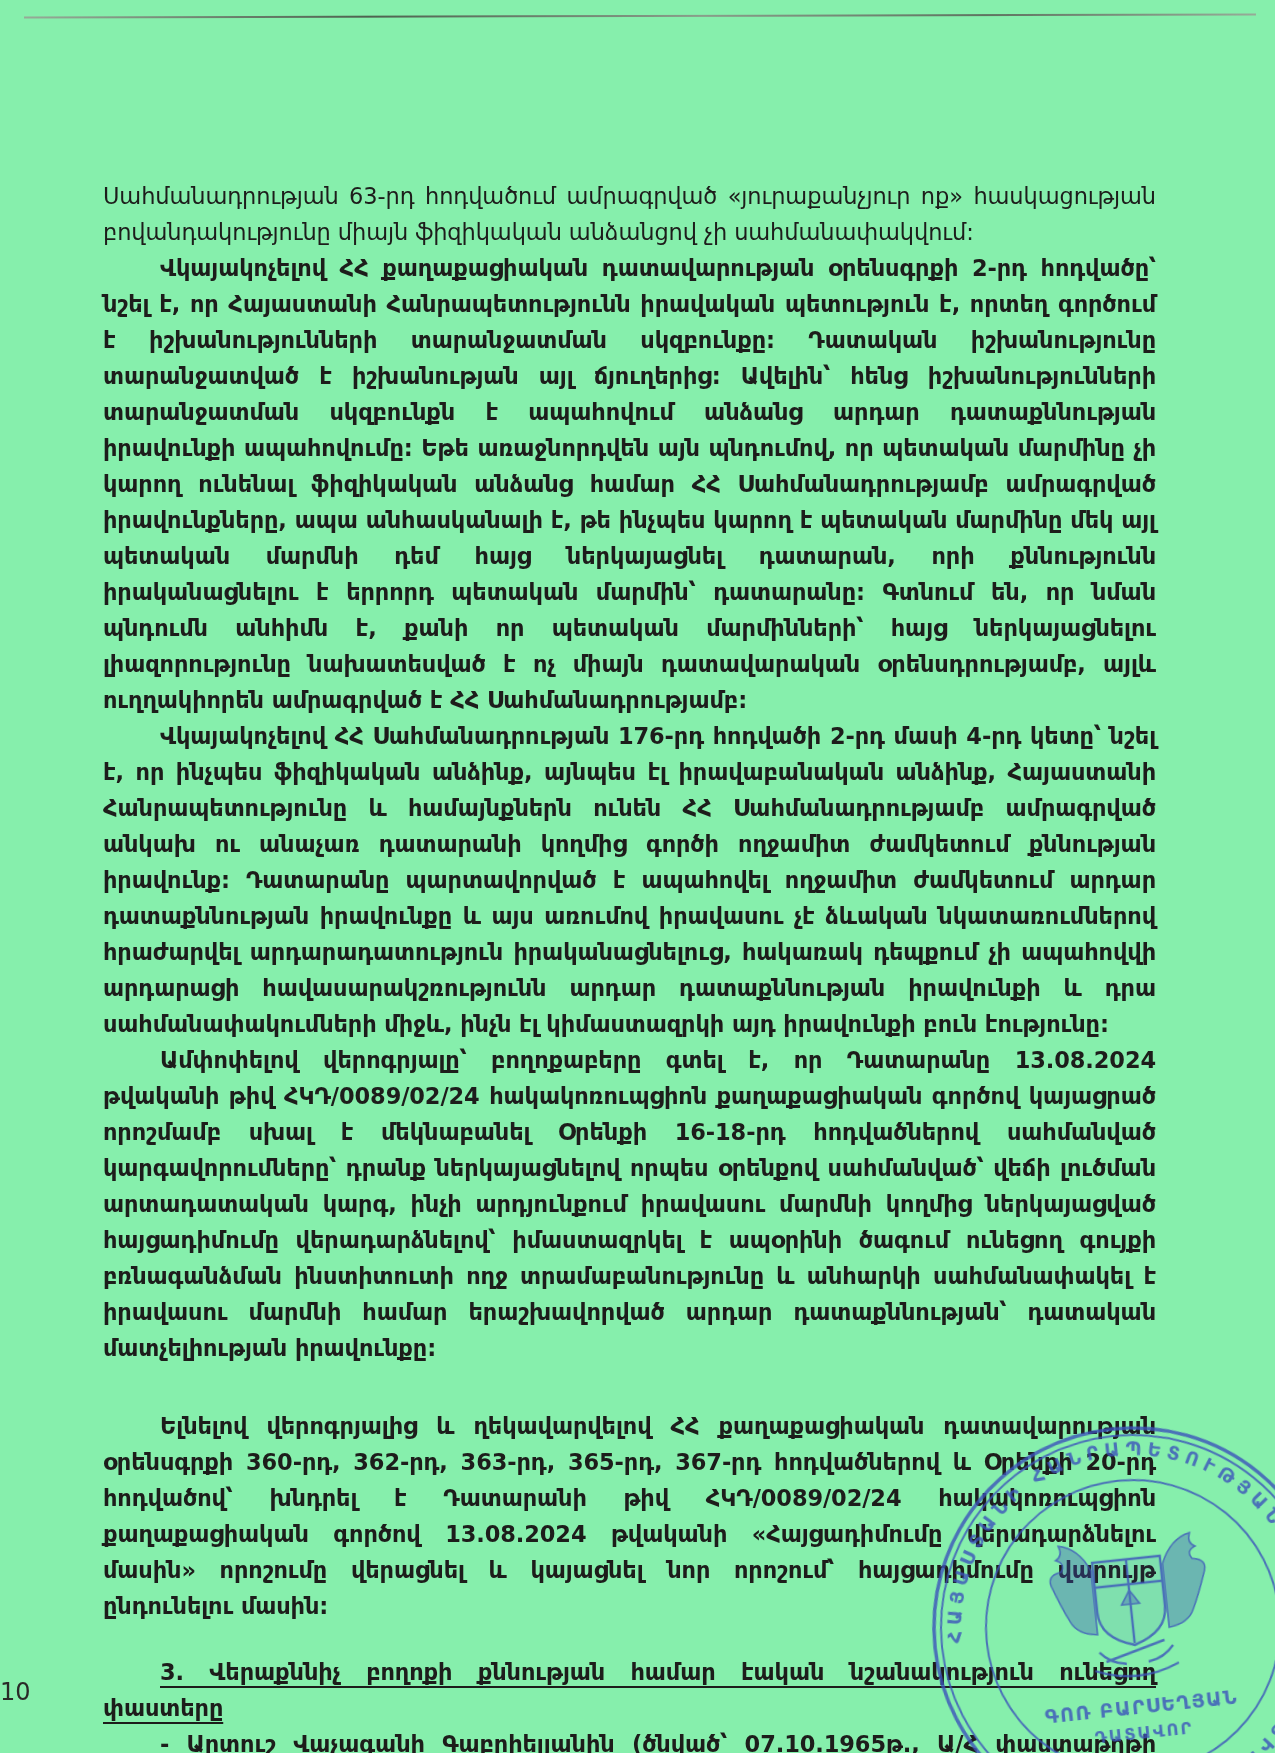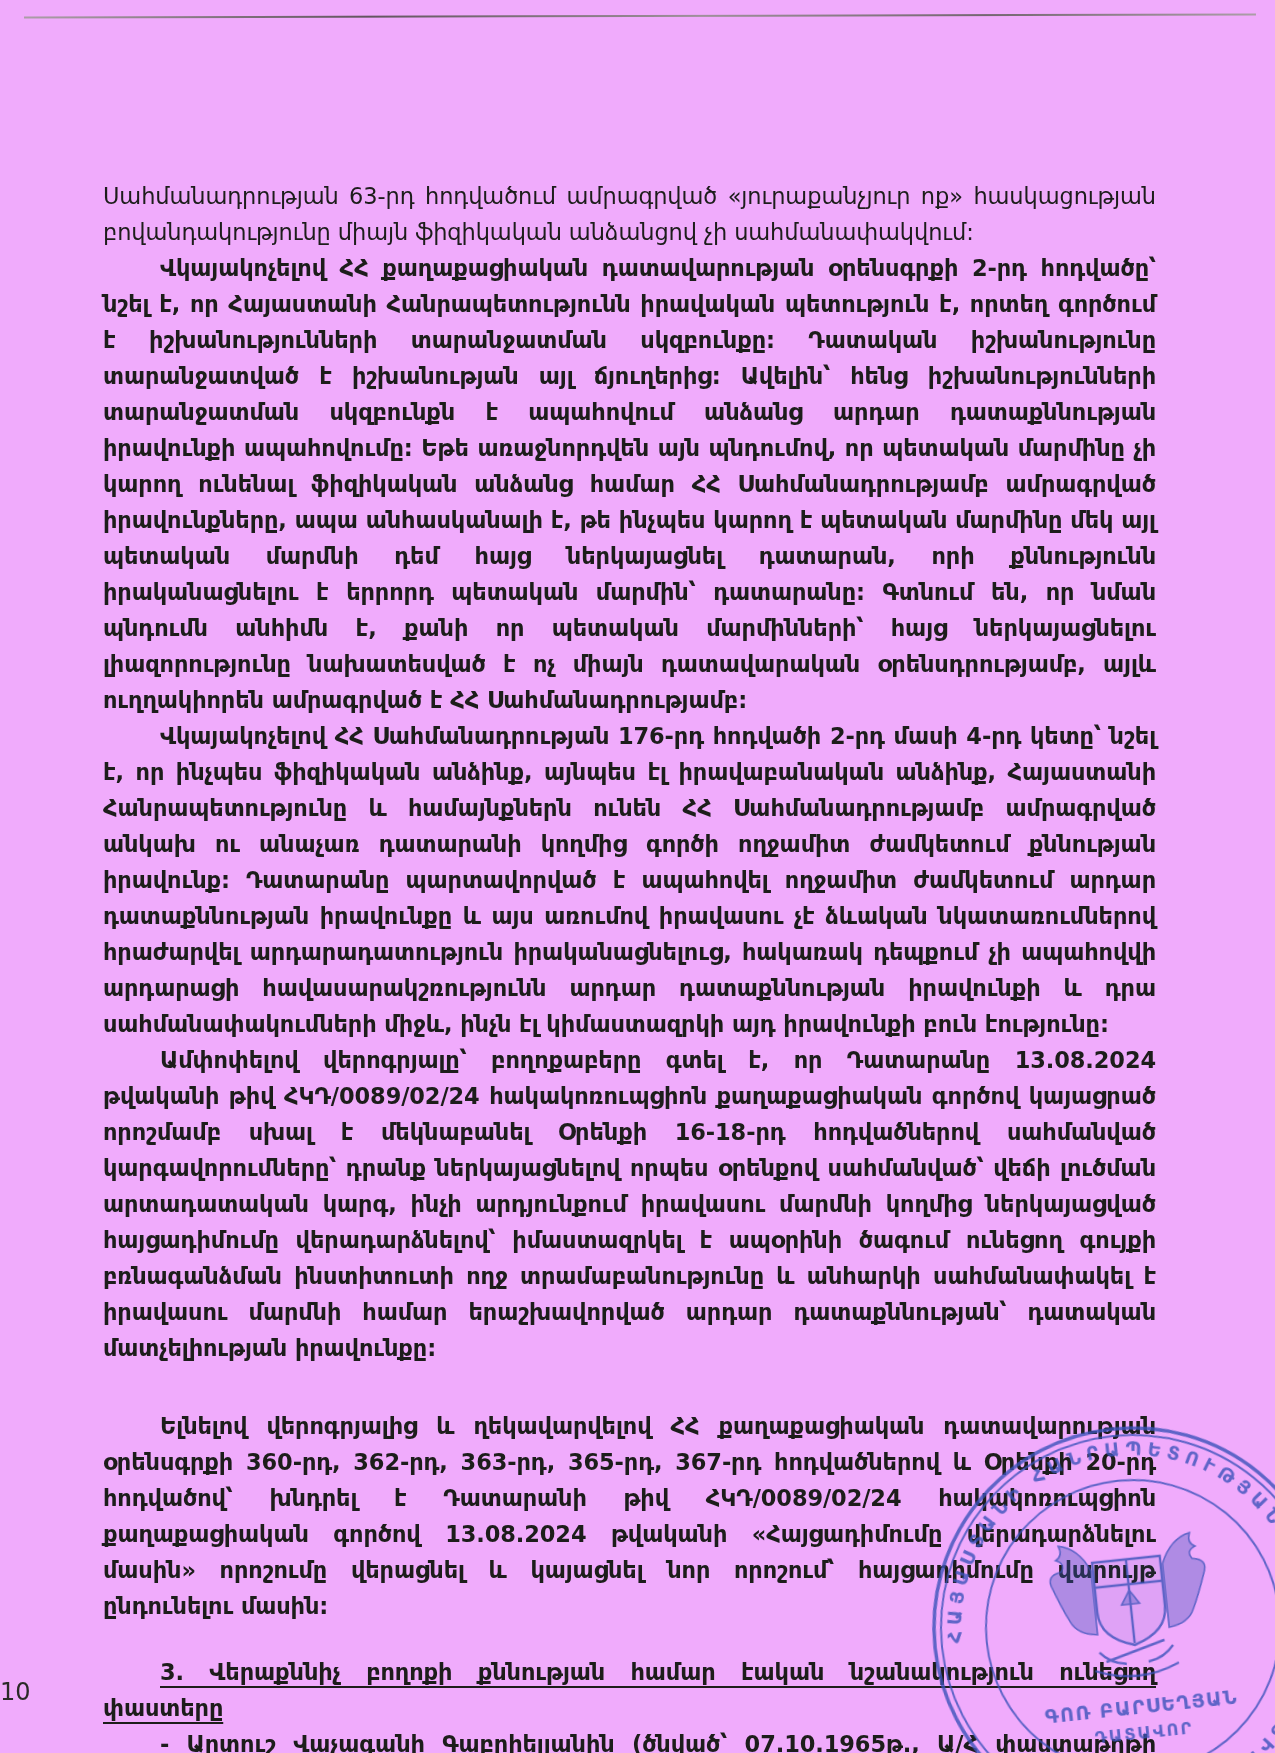--- a/index.html
+++ b/index.html
@@ -1,20 +1,20 @@
 <!DOCTYPE html>
 <html><head>
 <meta charset="utf-8">
 <style>
   html,body { margin:0; padding:0; background:#e8e8e8; }
   .page {
     position:relative;
     width:1275px; height:1753px;
     margin:0 auto;
-    background:#f0abfc;
+    background:#86efac;
     overflow:hidden;
     font-family:"DejaVu Sans", sans-serif;
     color:#1d1d1b;
   }
   .scan-line {
     position:absolute; top:15px; left:24px; width:1232px; height:2px;
     background:linear-gradient(90deg,#9a9a92 0%,#3f3f38 28%,#8a8a82 55%,#55554e 78%,#9a9a92 100%);
     transform:rotate(-0.15deg);
     opacity:.8;
   }

